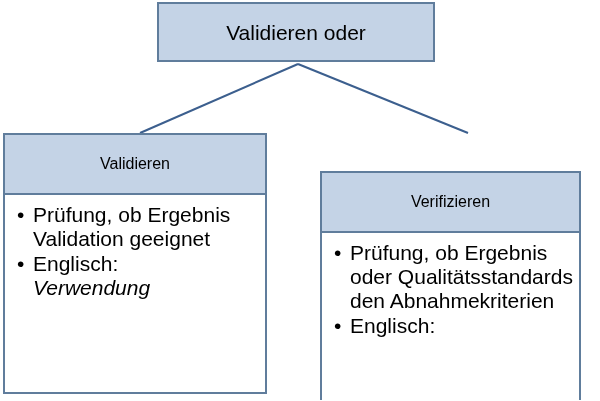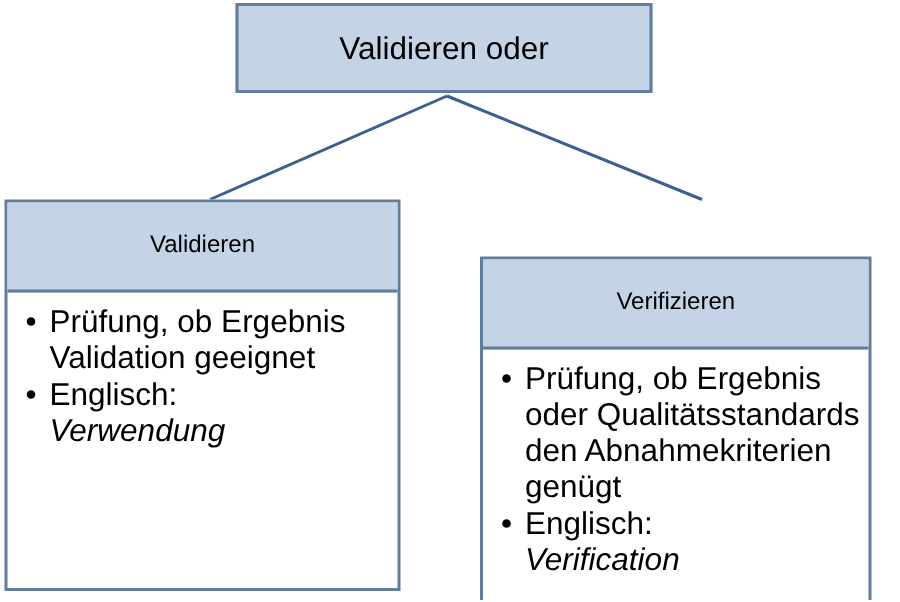--- a/index.html
+++ b/index.html
@@ -81,26 +81,24 @@
 
   <div class="box child right">
     <div class="box-header">Verifizieren</div>
     <div class="box-body">
       <div class="bullet-item">
         <span class="bullet">•</span>
         <div class="bullet-lines">
           <div class="tline">Prüfung, ob Ergebnis</div>
           <div class="tline">oder Qualitätsstandards</div>
           <div class="tline">den Abnahmekriterien</div>
-          <div class="tline">genügt</div>
         </div>
       </div>
       <div class="bullet-item">
         <span class="bullet">•</span>
         <div class="bullet-lines">
           <div class="tline">Englisch:</div>
-          <div class="tline italic">Verification</div>
         </div>
       </div>
     </div>
   </div>
 
 </div>
 
 </body></html>

